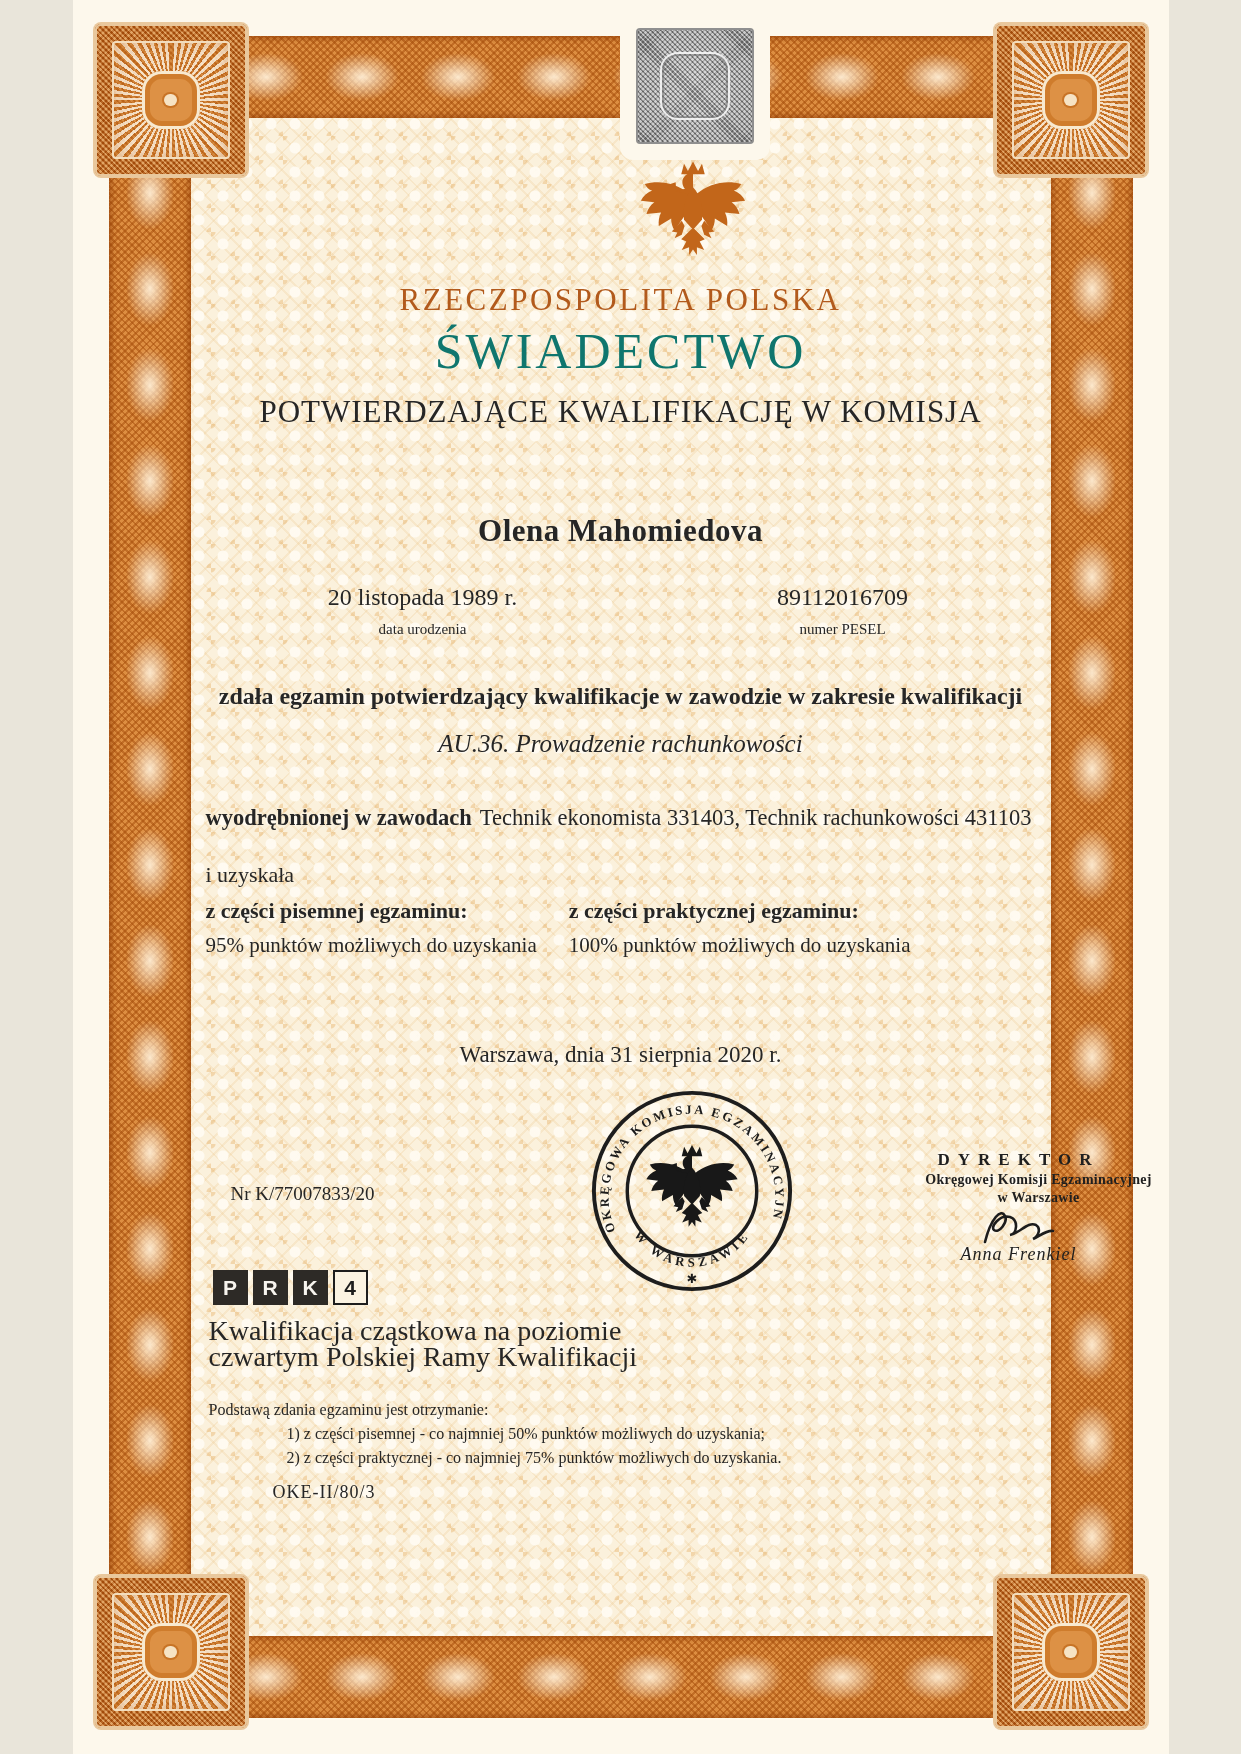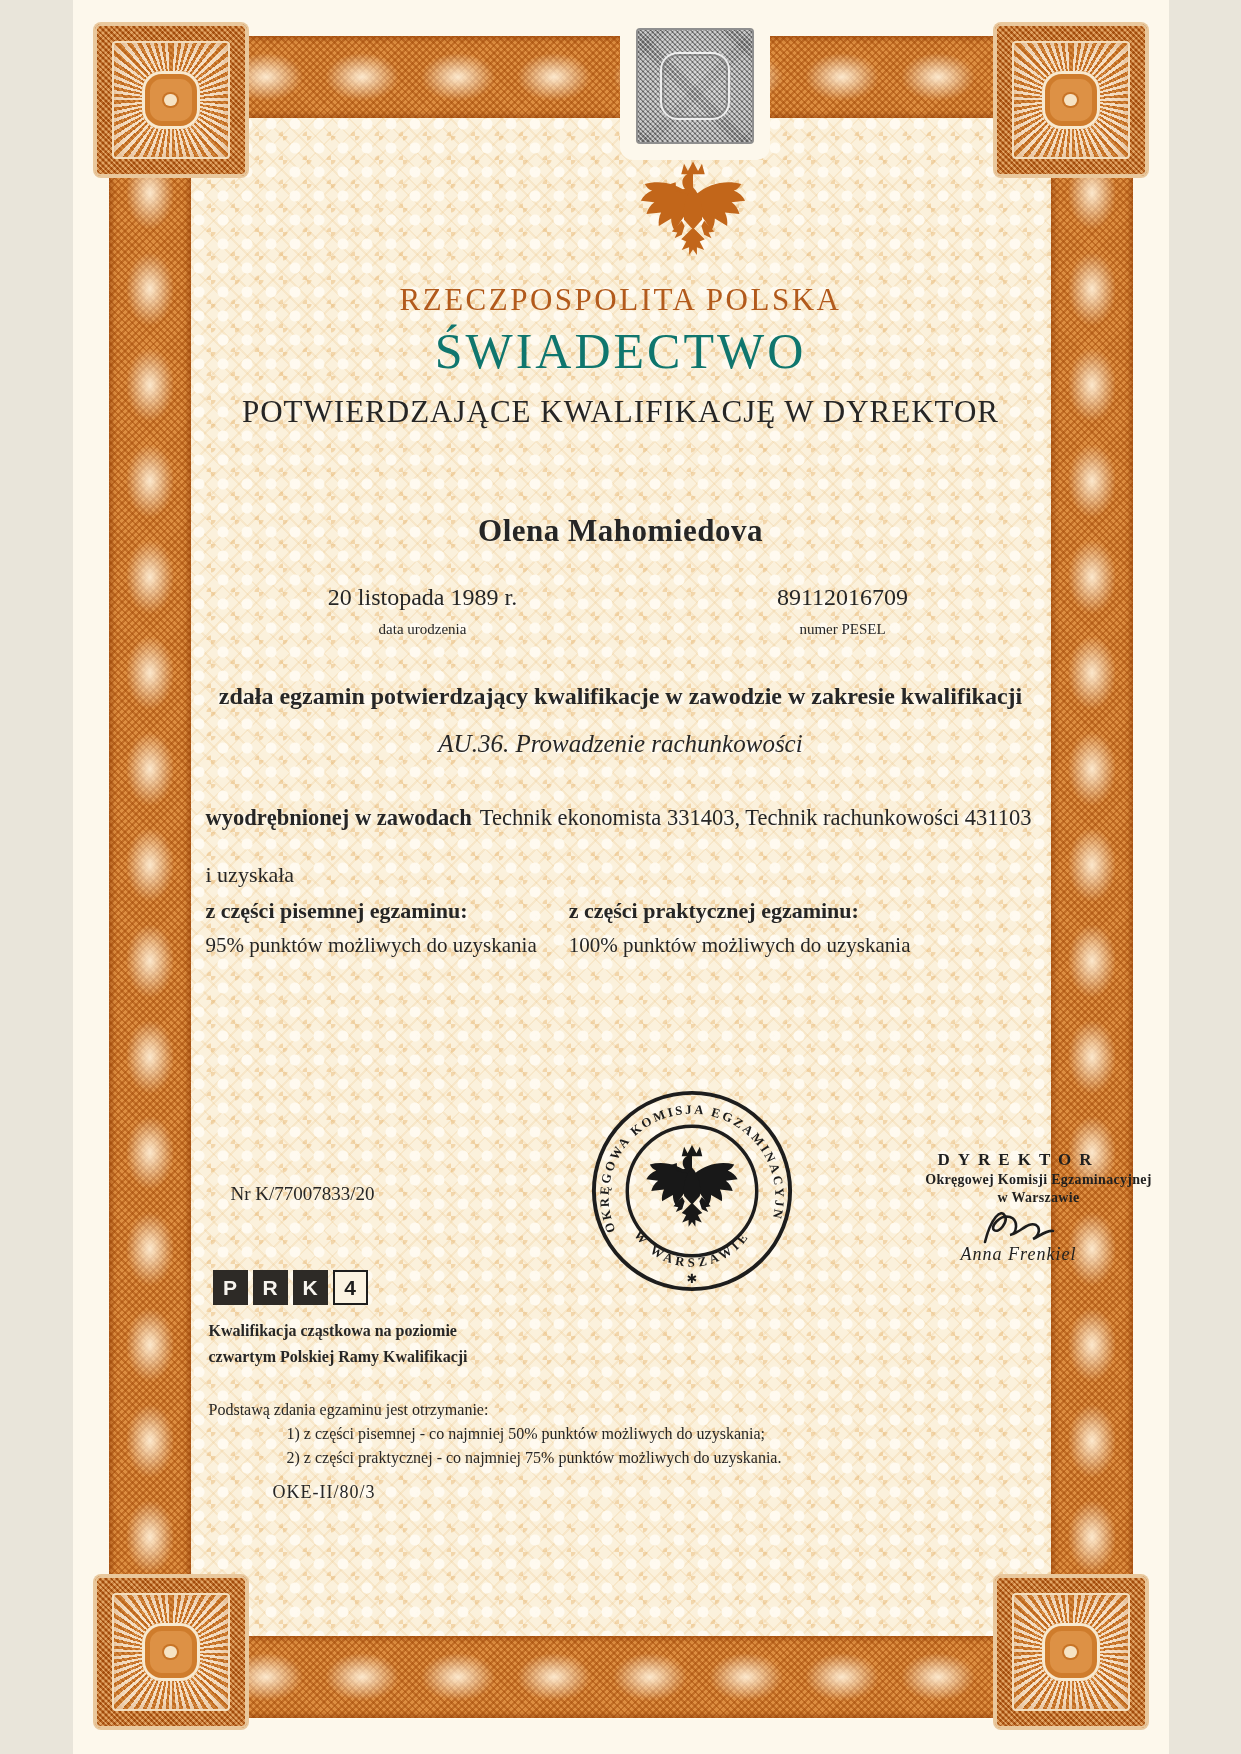--- a/index.html
+++ b/index.html
@@ -121,21 +121,21 @@
   .signature{display:block;margin:-2px auto -12px;width:86px;height:48px;}
   .dir-name{font-size:18px;font-style:italic;margin-top:4px;letter-spacing:1px;}
   .cert-number{left:158px;top:1183px;font-size:19px;}
   .prk-row{left:140px;top:1270px;display:flex;gap:5px;}
   .prk-box{
     width:35px;height:35px;display:flex;align-items:center;justify-content:center;
     font-family:"Liberation Sans",sans-serif;font-size:21px;font-weight:bold;
     background:#2d2a26;color:#f7f4ee;
   }
   .prk-box.level{background:#fbf3e2;color:#1d1d1d;border:2px solid #1d1d1d;width:31px;height:31px;}
-  .prk-desc{left:136px;top:1318px;font-size:16px;line-height:26px;font-weight:bold;}
+  .prk-desc{left:136px;top:1318px;font-size:28px;line-height:26px;}
   .footnote{left:136px;top:1398px;font-size:16px;line-height:24px;}
   .fn-item{padding-left:78px;}
   .form-code{left:200px;top:1482px;font-size:18px;letter-spacing:1px;}
 </style>
 </head>
 <body>
 
 <svg width="0" height="0" style="position:absolute" aria-hidden="true">
   <defs>
     <symbol id="eagle-shape" viewBox="0 0 100 100">
@@ -180,21 +180,21 @@
   <div class="gray-square">
       <div class="inner"></div>
     </div>
 
   <svg class="content-el emblem" viewBox="0 0 100 100">
     <use href="#eagle-shape"></use>
   </svg>
 
   <div class="content-el center country">RZECZPOSPOLITA POLSKA</div>
   <div class="content-el center title">ŚWIADECTWO</div>
-  <div class="content-el center subtitle">POTWIERDZAJĄCE KWALIFIKACJĘ W DYREKTOR</div>
+  <div class="content-el center subtitle">POTWIERDZAJĄCE KWALIFIKACJĘ W KOMISJA</div>
   <div class="content-el center holder">Olena Mahomiedova</div>
 
   <div class="content-el field birth">
     <div class="value">20 listopada 1989 r.</div>
     <div class="label">data urodzenia</div>
   </div>
   <div class="content-el field pesel">
     <div class="value">89112016709</div>
     <div class="label">numer PESEL</div>
   </div>
@@ -210,20 +210,21 @@
 
   <div class="content-el part written">
     <div class="part-label">z części pisemnej egzaminu:</div>
     <div class="part-result">95% punktów możliwych do uzyskania</div>
   </div>
   <div class="content-el part practical">
     <div class="part-label">z części praktycznej egzaminu:</div>
     <div class="part-result">100% punktów możliwych do uzyskania</div>
   </div>
 
+  <div class="content-el center place-date">Warszawa, dnia 31 sierpnia 2020 r.</div>
 
   <svg class="content-el seal" viewBox="0 0 210 210">
     <defs>
       <path id="sealTop" d="M 25,140 A 85,85 0 1 1 185,140" fill="none"></path>
       <path id="sealBottom" d="M 40,138 A 70,70 0 0 0 170,138" fill="none"></path>
     </defs>
     <circle class="seal-ring" cx="105" cy="105" r="100"></circle>
     <circle class="seal-ring inner" cx="105" cy="105" r="66"></circle>
     <text class="seal-text" text-anchor="middle"><textPath href="#sealTop" startOffset="50%">OKRĘGOWA KOMISJA EGZAMINACYJNA</textPath></text>
     <text class="seal-text bottom" text-anchor="middle"><textPath href="#sealBottom" startOffset="50%">W WARSZAWIE</textPath></text>

